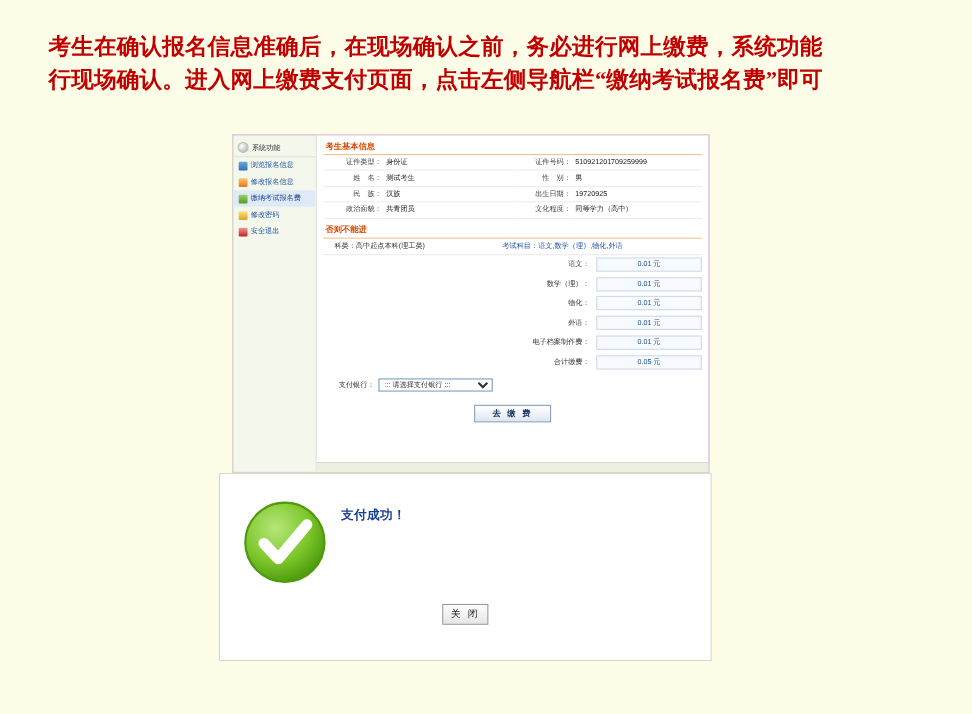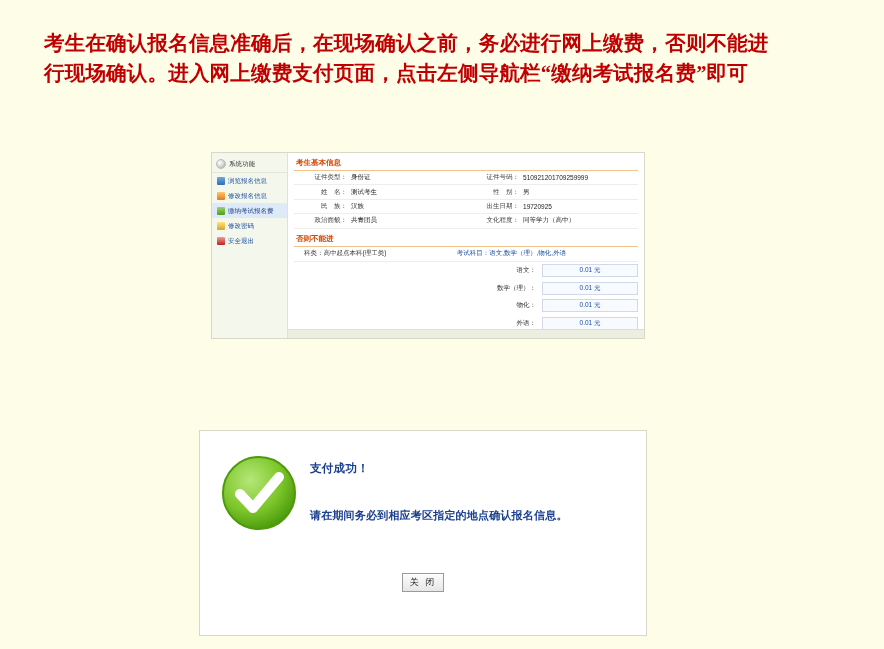--- a/index.html
+++ b/index.html
@@ -27,23 +27,23 @@
     font-weight: bold;
     line-height: 30px;
     letter-spacing: 0.2px;
   }
   .intro p { margin: 0; }
 
   
   .shot1 {
     position: absolute;
     left: 211px;
-    top: 152px;
+    top: 122px;
     width: 434px;
-    height: 187px;
+    height: 308px;
     background: #f0abfc;
     border: 1px solid #d8d8c8;
     box-sizing: border-box;
     display: flex;
     overflow: hidden;
   }
   .shot1-side {
     width: 76px;
     background: #f4f7ec;
     border-right: 1px solid #dfe3d2;
@@ -204,21 +204,21 @@
     background: #eceee0;
     border-top: 1px solid #dcdfcd;
   }
 
   
   .shot2 {
     position: absolute;
     left: 199px;
     top: 430px;
     width: 448px;
-    height: 206px;
+    height: 171px;
     background: #ffffff;
     border: 1px solid #d8d8c8;
     box-sizing: border-box;
   }
   .check-wrap {
     position: absolute;
     left: 20px;
     top: 23px;
     width: 78px;
     height: 78px;
@@ -241,38 +241,37 @@
     font-weight: bold;
     margin-top: 32px;
     letter-spacing: 0.2px;
   }
   .close-wrap {
     position: absolute;
     left: 0; right: 0;
     top: 118px;
     display: flex;
     justify-content: center;
-    margin-top: 24px;
   }
   button.closebtn {
     font-size: 9px;
     font-family: "Liberation Sans", sans-serif;
     color: #222;
     background: linear-gradient(#fdfdfd, #e6e6e6);
     border: 1px solid #9a9a9a;
     padding: 2px 7px;
     letter-spacing: 2px;
     cursor: pointer;
   }
 </style>
 </head>
 <body>
 
 <div class="intro">
-  <p>考生在确认报名信息准确后，在现场确认之前，务必进行网上缴费，否则不能进</p>
+  <p>考生在确认报名信息准确后，在现场确认之前，务必进行网上缴费，系统功能</p>
   <p>行现场确认。进入网上缴费支付页面，点击左侧导航栏“缴纳考试报名费”即可</p>
 </div>
 
 <div class="shot1">
 
   <div class="shot1-side">
     <div class="side-title">
       <span class="bulb"></span>
       <span>系统功能</span>
     </div>
@@ -390,19 +389,18 @@
           <stop offset="100%" stop-color="#3f8f06"></stop>
         </radialGradient>
       </defs>
       <circle cx="39" cy="39" r="36" fill="url(#gr)" stroke="#4e9a0b" stroke-width="2"></circle>
       <path d="M20 40 L33 54 L59 23" fill="none" stroke="#ffffff" stroke-width="10" stroke-linecap="round" stroke-linejoin="round"></path>
     </svg>
   </div>
 
   <div class="shot2-texts">
     <div class="ok-title">支付成功！</div>
-    <div class="ok-sub">请在期间务必到相应考区指定的地点确认报名信息。</div>
   </div>
 
   <div class="close-wrap">
     <button class="closebtn">关 闭</button>
   </div>
 </div>
 
 </body></html>

